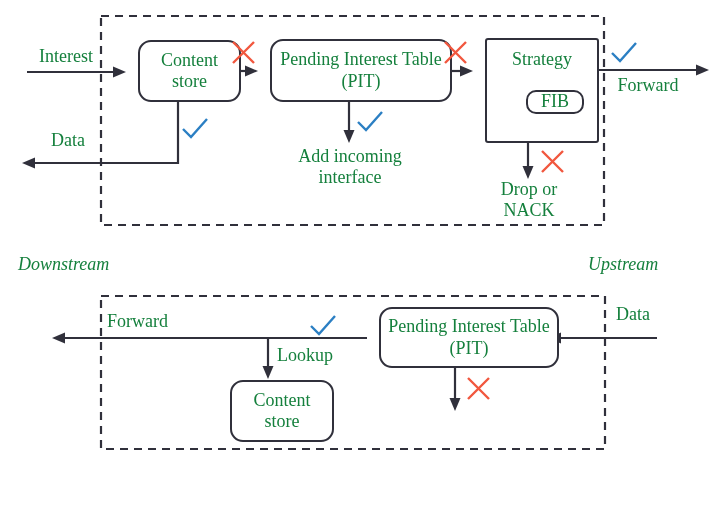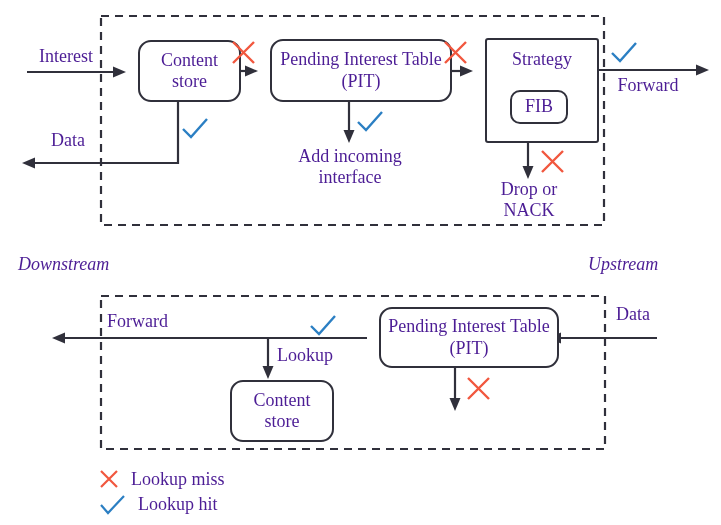--- a/index.html
+++ b/index.html
@@ -1,19 +1,19 @@
 <!DOCTYPE html>
 <html><head>
 <meta charset="utf-8">
 <style>
   html,body{margin:0;padding:0;background:#ffffff;}
   #figure{
     position:relative;width:721px;height:525px;background:#ffffff;
     font-family:"Liberation Serif","DejaVu Serif",serif;
-    color:#4c1d95;overflow:hidden;
+    color:#15803d;overflow:hidden;
   }
   .layer{position:absolute;left:0;top:0;width:721px;height:525px;}
   svg.layer{z-index:1;}
   .node{
     position:absolute;z-index:2;background:#ffffff;
     border:2px solid #30303b;border-radius:13px;
     display:flex;align-items:center;justify-content:center;
     text-align:center;font-size:18px;line-height:1.18;box-sizing:border-box;
     padding:2px 4px;
     margin-left:12px;
@@ -79,21 +79,21 @@
   </svg>
 
   <div class="lbl center" style="left:31px;top:46px;width:70px;">Interest</div>
 
   <div class="node" style="left:126px;top:40px;width:103px;height:62px;">Content store</div>
 
   <div class="node" style="left:258px;top:39px;width:182px;height:63px;">Pending Interest Table (PIT)</div>
 
   <div class="node" id="strategy-box" style="left:473px;top:38px;width:114px;height:105px;">
     <span>Strategy</span>
-    <div class="node" id="fib-box" style="left:11px;top:50px;width:58px;height:34px;">FIB</div>
+    <div class="node" id="fib-box" style="left:27px;top:50px;width:58px;height:24px;">FIB</div>
   </div>
 
   <div class="lbl center" style="left:33px;top:130px;width:70px;">Data</div>
 
   <div class="lbl center" style="left:603px;top:75px;width:90px;">Forward</div>
 
   <div class="lbl center" style="left:289px;top:146px;width:122px;">Add incoming interface</div>
 
   <div class="lbl center" style="left:478px;top:179px;width:102px;">Drop or NACK</div>
 
@@ -131,28 +131,14 @@
   <div class="lbl center" style="left:610px;top:304px;width:46px;">Data</div>
 
 
   <svg class="icon" style="left:308px;top:313px;" width="30" height="24" viewBox="0 0 30 24">
     <path d="M3,13 L11,21 L27,3" stroke="#2b7fc3" stroke-width="2.4" fill="none"></path>
   </svg>
   <svg class="icon" style="left:466px;top:376px;" width="25" height="25" viewBox="0 0 25 25">
     <path d="M2,2 L23,23 M23,2 L2,23" stroke="#f1573e" stroke-width="2.4" fill="none"></path>
   </svg>
 
-  <div id="legend">
-    <div class="legend-row">
-      <svg width="20" height="20" viewBox="0 0 20 20">
-        <path d="M2,2 L18,18 M18,2 L2,18" stroke="#f1573e" stroke-width="2.2" fill="none"></path>
-      </svg>
-      <span>Lookup miss</span>
-    </div>
-    <div class="legend-row">
-      <svg width="27" height="21" viewBox="0 0 27 21">
-        <path d="M2,11 L9,19 L25,2" stroke="#2b7fc3" stroke-width="2.2" fill="none"></path>
-      </svg>
-      <span>Lookup hit</span>
-    </div>
-  </div>
 
 </div>
 
 </body></html>

